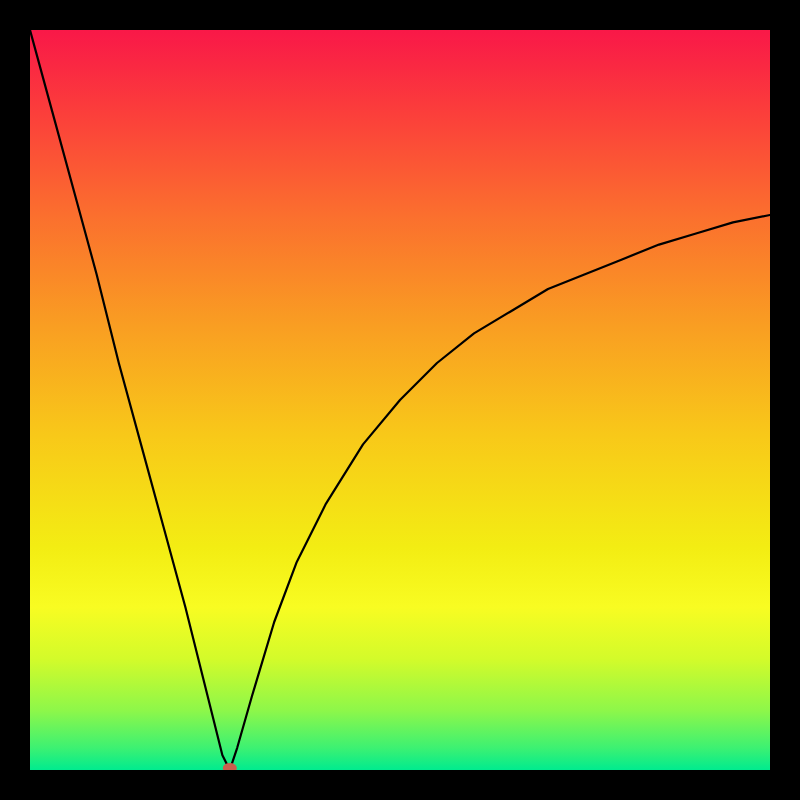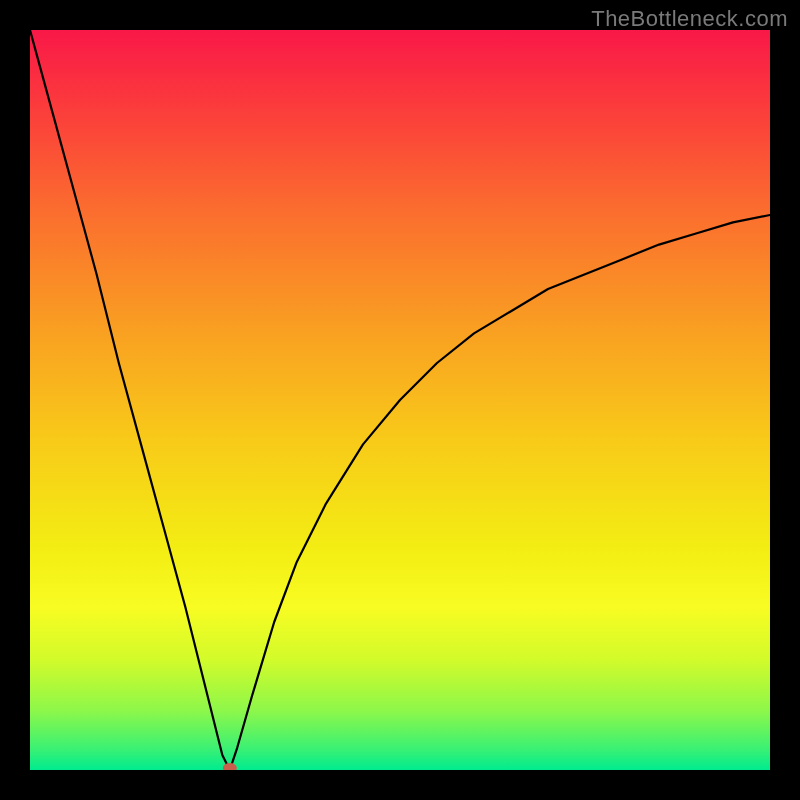--- a/index.html
+++ b/index.html
@@ -60,15 +60,14 @@
             <stop offset="97%" stop-color="#3df172"></stop>
             <stop offset="100%" stop-color="#00eb8f"></stop>
           </linearGradient>
       </defs>
       <rect id="bg-rect" x="0" y="0" width="740" height="740" fill="url(#bg-grad)"></rect>
       <path id="curve-path" fill="none" stroke="#000" stroke-width="2.2" stroke-linejoin="round" stroke-linecap="round" d="M0.00 0.00 L22.20 81.40 L44.40 162.80 L66.60 244.20 L88.80 333.00 L111.00 414.40 L133.20 495.80 L155.40 577.20 L177.60 666.00 L192.40 725.20 L199.80 740.00 L207.20 717.80 L222.00 666.00 L244.20 592.00 L266.40 532.80 L296.00 473.60 L333.00 414.40 L370.00 370.00 L407.00 333.00 L444.00 303.40 L481.00 281.20 L518.00 259.00 L555.00 244.20 L592.00 229.40 L629.00 214.60 L666.00 203.50 L703.00 192.40 L740.00 185.00"></path>
       <ellipse id="marker-dot" fill="#c9604e" cx="199.80" cy="738.00" rx="7" ry="5"></ellipse>
     </svg>
   </div>
 
-  <div class="watermark">TheBottleneck.com</div>
 
 </div>
 
 </body></html>

